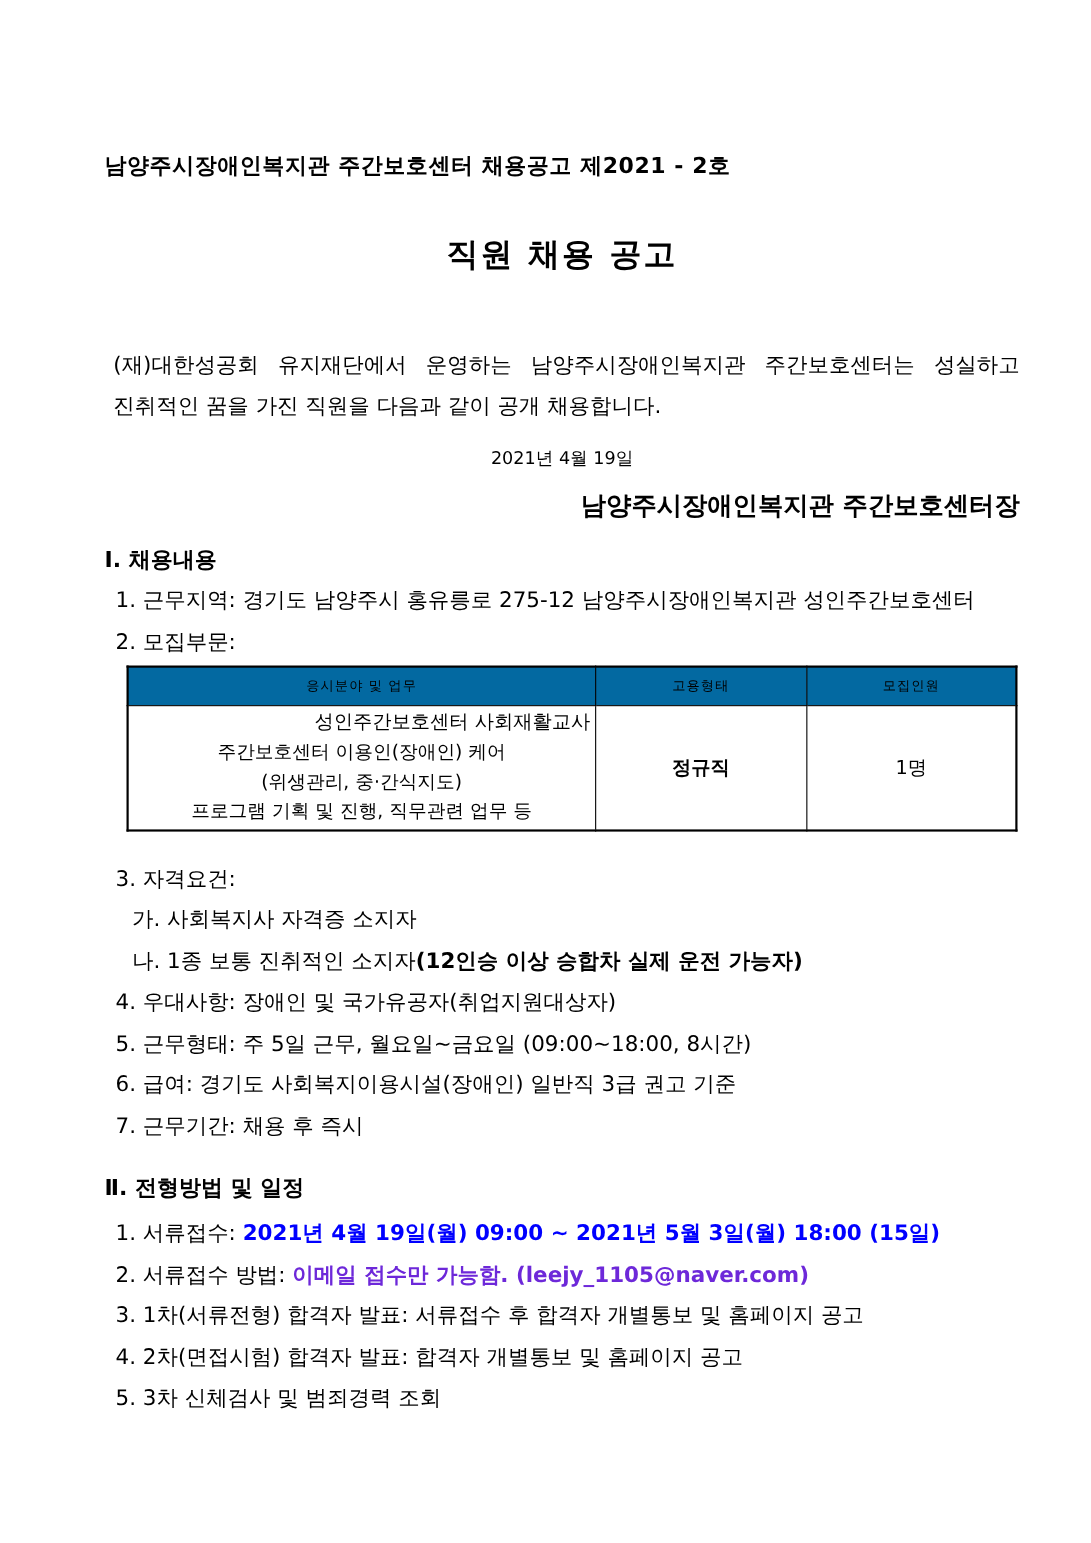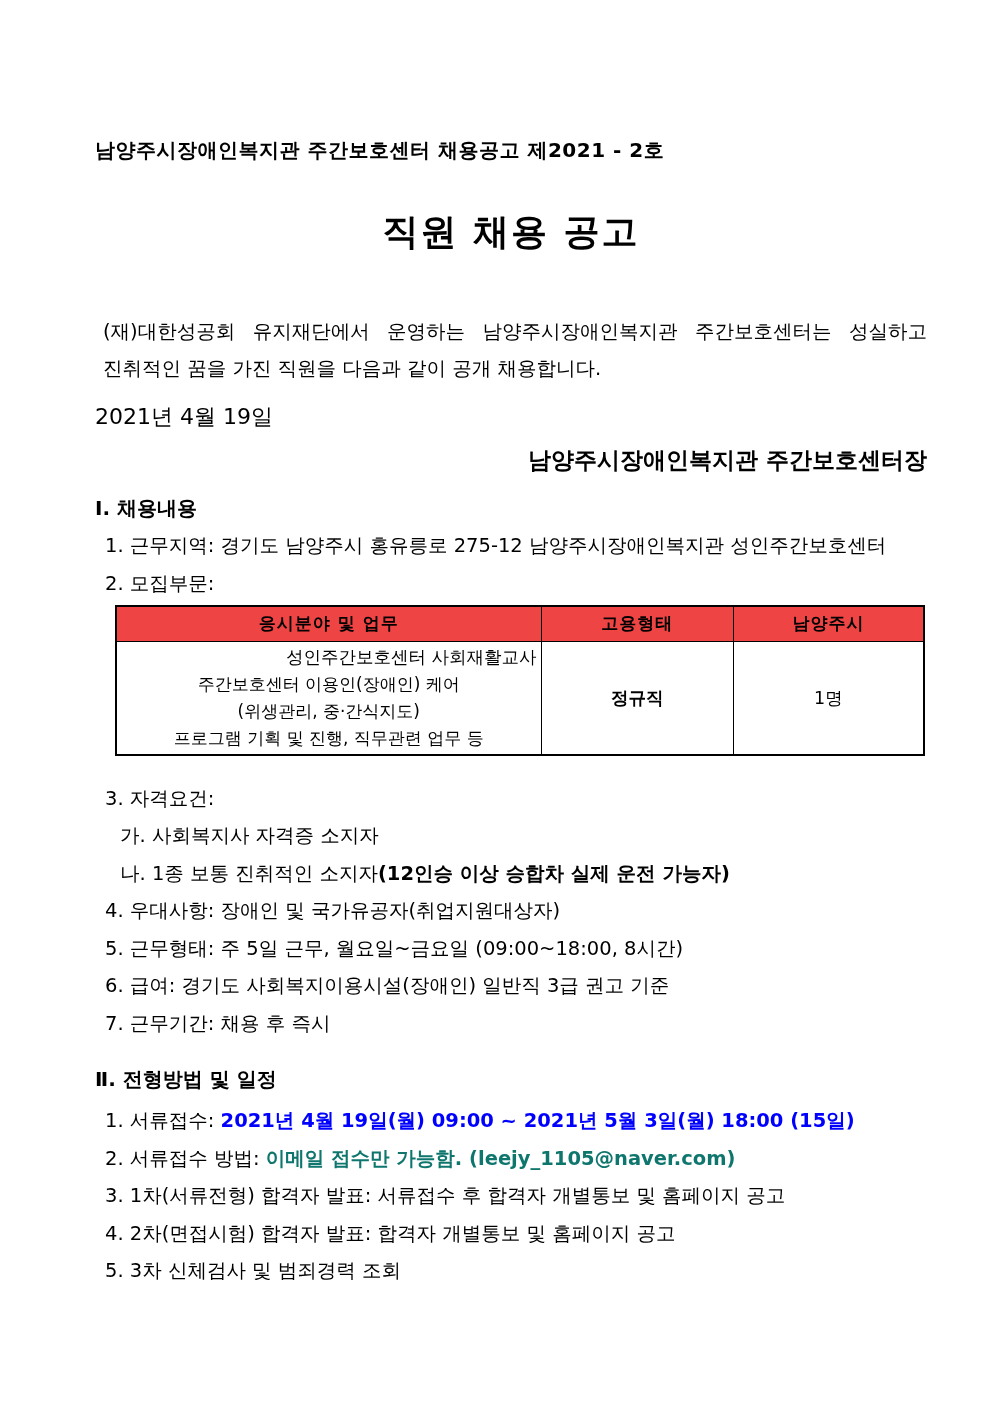--- a/index.html
+++ b/index.html
@@ -16,39 +16,39 @@
   }
   .doc-number {
     font-size: 20px;
     font-weight: bold;
     line-height: 30px;
     letter-spacing: 0.5px;
   }
   .doc-title {
     margin-top: 44px;
     font-family: "DejaVu Serif", "Liberation Serif", serif;
-    font-size: 36px;
+    font-size: 29px;
     font-weight: bold;
     text-align: center;
     line-height: 44px;
     letter-spacing: 2px;
   }
   .intro-paragraph {
     margin-top: 60px;
     padding-left: 8px;
     font-size: 19.5px;
     line-height: 37px;
     text-align: justify;
     word-break: keep-all;
   }
   .date-line {
     margin-top: 11px;
-    font-size: 22px;
+    font-size: 16px;
     line-height: 37px;
-    text-align: left;
+    text-align: center;
   }
   .signer-line {
     margin-top: 8px;
     font-size: 23px;
     font-weight: bold;
     line-height: 34px;
     text-align: right;
   }
   .section-heading {
     font-size: 20px;
@@ -62,38 +62,38 @@
     line-height: 37.5px;
     white-space: nowrap;
   }
   .item { padding-left: 10px; }
   .subitem { padding-left: 25px; }
   .items-block { margin-top: 4px; }
   .after-table { margin-top: 24px; }
   .s2-items { margin-top: 8px; }
   .bold { font-weight: bold; }
   .blue { color: #0000ff; font-weight: bold; }
-  .red { color: #0f766e; font-weight: bold; }
+  .red { color: #6d28d9; font-weight: bold; }
   table.recruit-table {
     margin-top: 3px;
     margin-left: 20px;
     width: 810px;
     border-collapse: collapse;
     border: 2px solid #000000;
     table-layout: fixed;
   }
   table.recruit-table th, table.recruit-table td {
     border: 1px solid #000000;
     text-align: center;
     vertical-align: middle;
   }
   table.recruit-table th {
-    background: #ef4444;
-    font-size: 17px;
-    font-weight: bold;
+    background: #0369a1;
+    font-size: 12px;
+    font-weight: normal;
     height: 35px;
     letter-spacing: 1px;
   }
   table.recruit-table td { height: 113px; padding: 2px 4px; }
   .cell-line { font-size: 17px; line-height: 27px; }
   .cell-line-title { font-size: 17.5px; font-weight: normal; line-height: 27px; text-align: right; }
   .cell-center { font-size: 17.5px; }
 </style>
 </head>
 <body>
@@ -120,21 +120,21 @@
   <table class="recruit-table">
     <colgroup>
       <col style="width: 52.6%">
       <col style="width: 23.8%">
       <col style="width: 23.6%">
     </colgroup>
     <thead>
       <tr>
         <th>응시분야 및 업무</th>
         <th>고용형태</th>
-        <th>남양주시</th>
+        <th>모집인원</th>
       </tr>
     </thead>
     <tbody>
       <tr>
         <td>
           <div class="cell-line-title">성인주간보호센터 사회재활교사</div>
           <div class="cell-line">주간보호센터 이용인(장애인) 케어</div>
           <div class="cell-line">(위생관리, 중·간식지도)</div>
           <div class="cell-line">프로그램 기획 및 진행, 직무관련 업무 등</div>
         </td>

